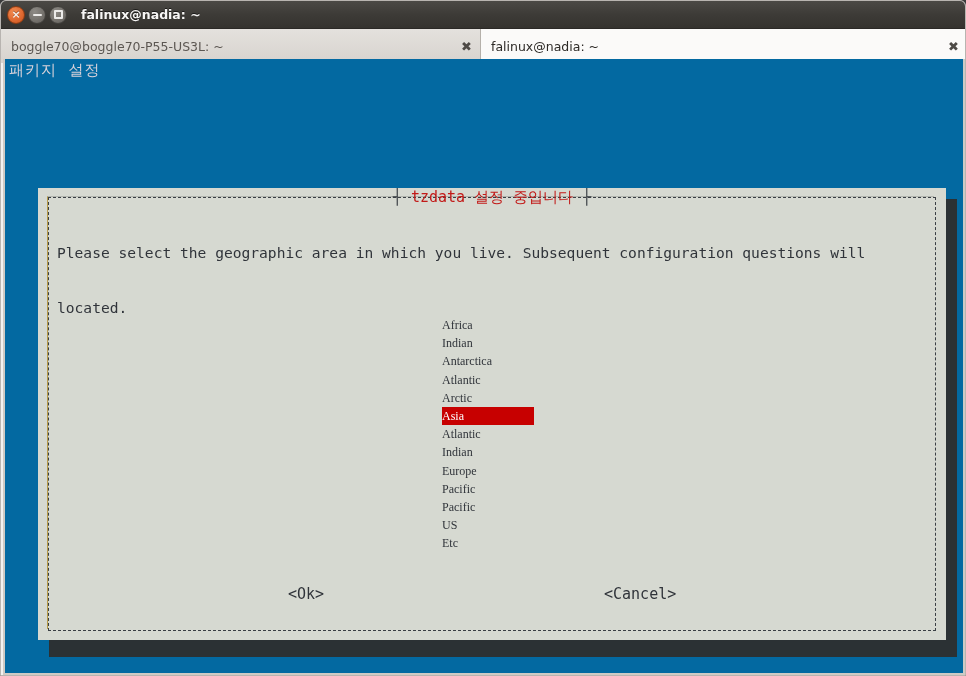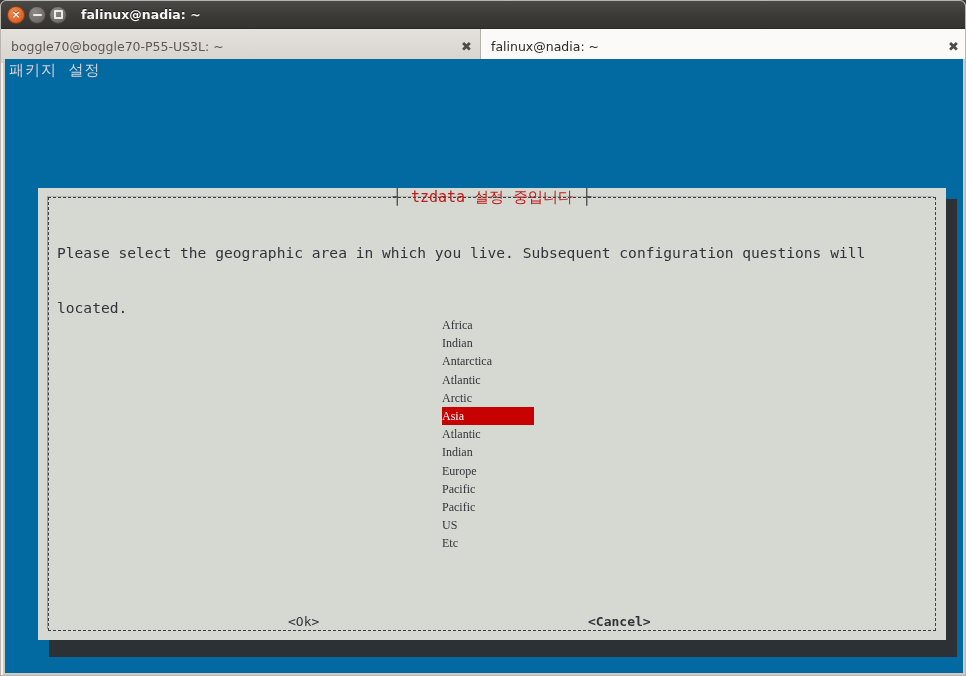--- a/index.html
+++ b/index.html
@@ -266,29 +266,28 @@
   
   .dlg-buttons {
     position: absolute;
     left: 0;
     top: 396px;
     width: 100%;
     height: 20px;
   }
   .dlg-btn {
     position: absolute;
-    font-size: 13px;
+    font-size: 15px;
     line-height: 20px;
     color: #30343a;
     font-family: "DejaVu Sans Mono", monospace;
     white-space: pre;
-    margin-top: 28px;
   }
   .dlg-btn.ok     { left: 250px; }
-  .dlg-btn.cancel { left: 550px; font-weight: bold; }
+  .dlg-btn.cancel { left: 566px; }
 </style>
 </head>
 <body>
 
 <div class="window">
 
   <div class="titlebar">
     <div class="wbtns">
       <div class="wbtn close">
         <span class="glyph-close">×</span>

